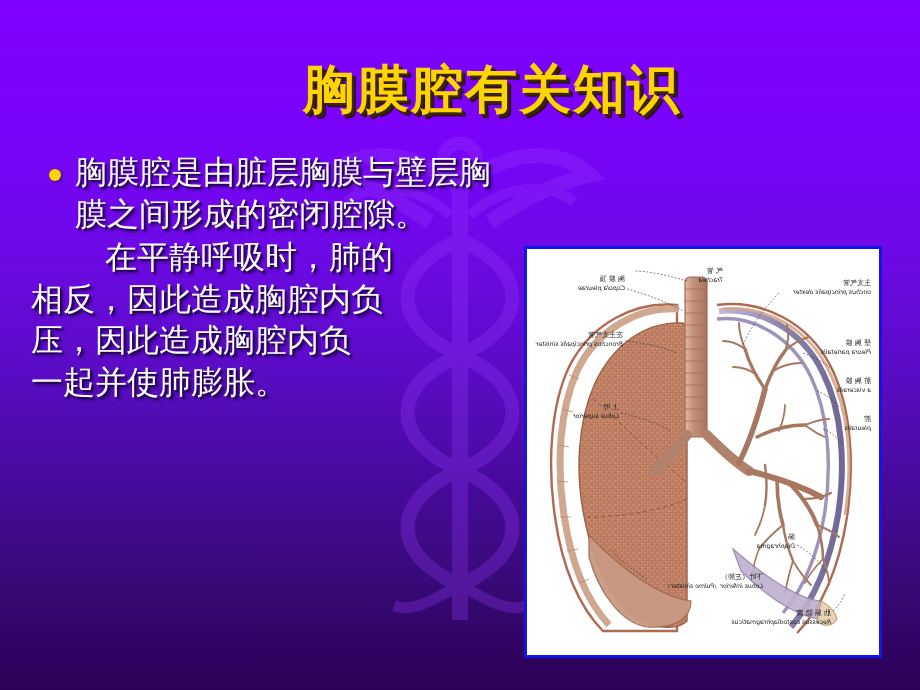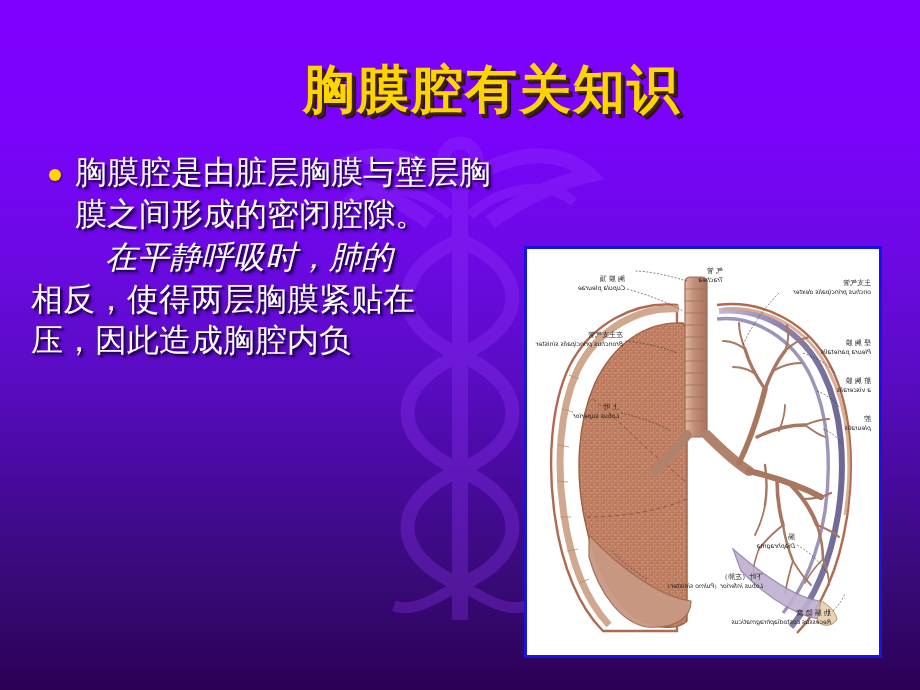--- a/index.html
+++ b/index.html
@@ -80,21 +80,20 @@
     height: 12px;
     border-radius: 50%;
     background: #ffd400;
     box-shadow: 1px 1px 2px rgba(20,0,60,0.7);
   }
   .para {
     margin: 0;
   }
   .para.indent {
     text-indent: 74px;
-    font-style: italic;
   }
   .flow {
     margin-top: 2px;
   }
   .flow p {
     margin: 0;
   }
 
   
   #picture-frame {
@@ -155,22 +154,23 @@
   <div id="body">
 
     <div class="bullet-row">
       <span class="bullet-dot"></span>
       <p class="para">胸膜腔是由脏层胸膜与壁层胸膜之间形成的密闭腔隙。</p>
     </div>
 
 
     <div class="flow">
       <p class="para indent">在平静呼吸时，肺的</p>
-      <p class="para">相反，使得两层胸膜紧贴在</p>
+      <p class="para">相反，因此造成胸腔内负</p>
       <p class="para">压，因此造成胸腔内负</p>
+      <p class="para">一起并使肺膨胀。</p>
     </div>
   </div>
 
   <div id="picture-frame">
     <svg viewBox="0 0 352 406">
       <defs>
         <linearGradient id="lungSolid" x1="0" y1="0" x2="1" y2="1">
           <stop offset="0%" stop-color="#d79a7e"></stop>
           <stop offset="45%" stop-color="#c07f63"></stop>
           <stop offset="100%" stop-color="#a9674e"></stop>

